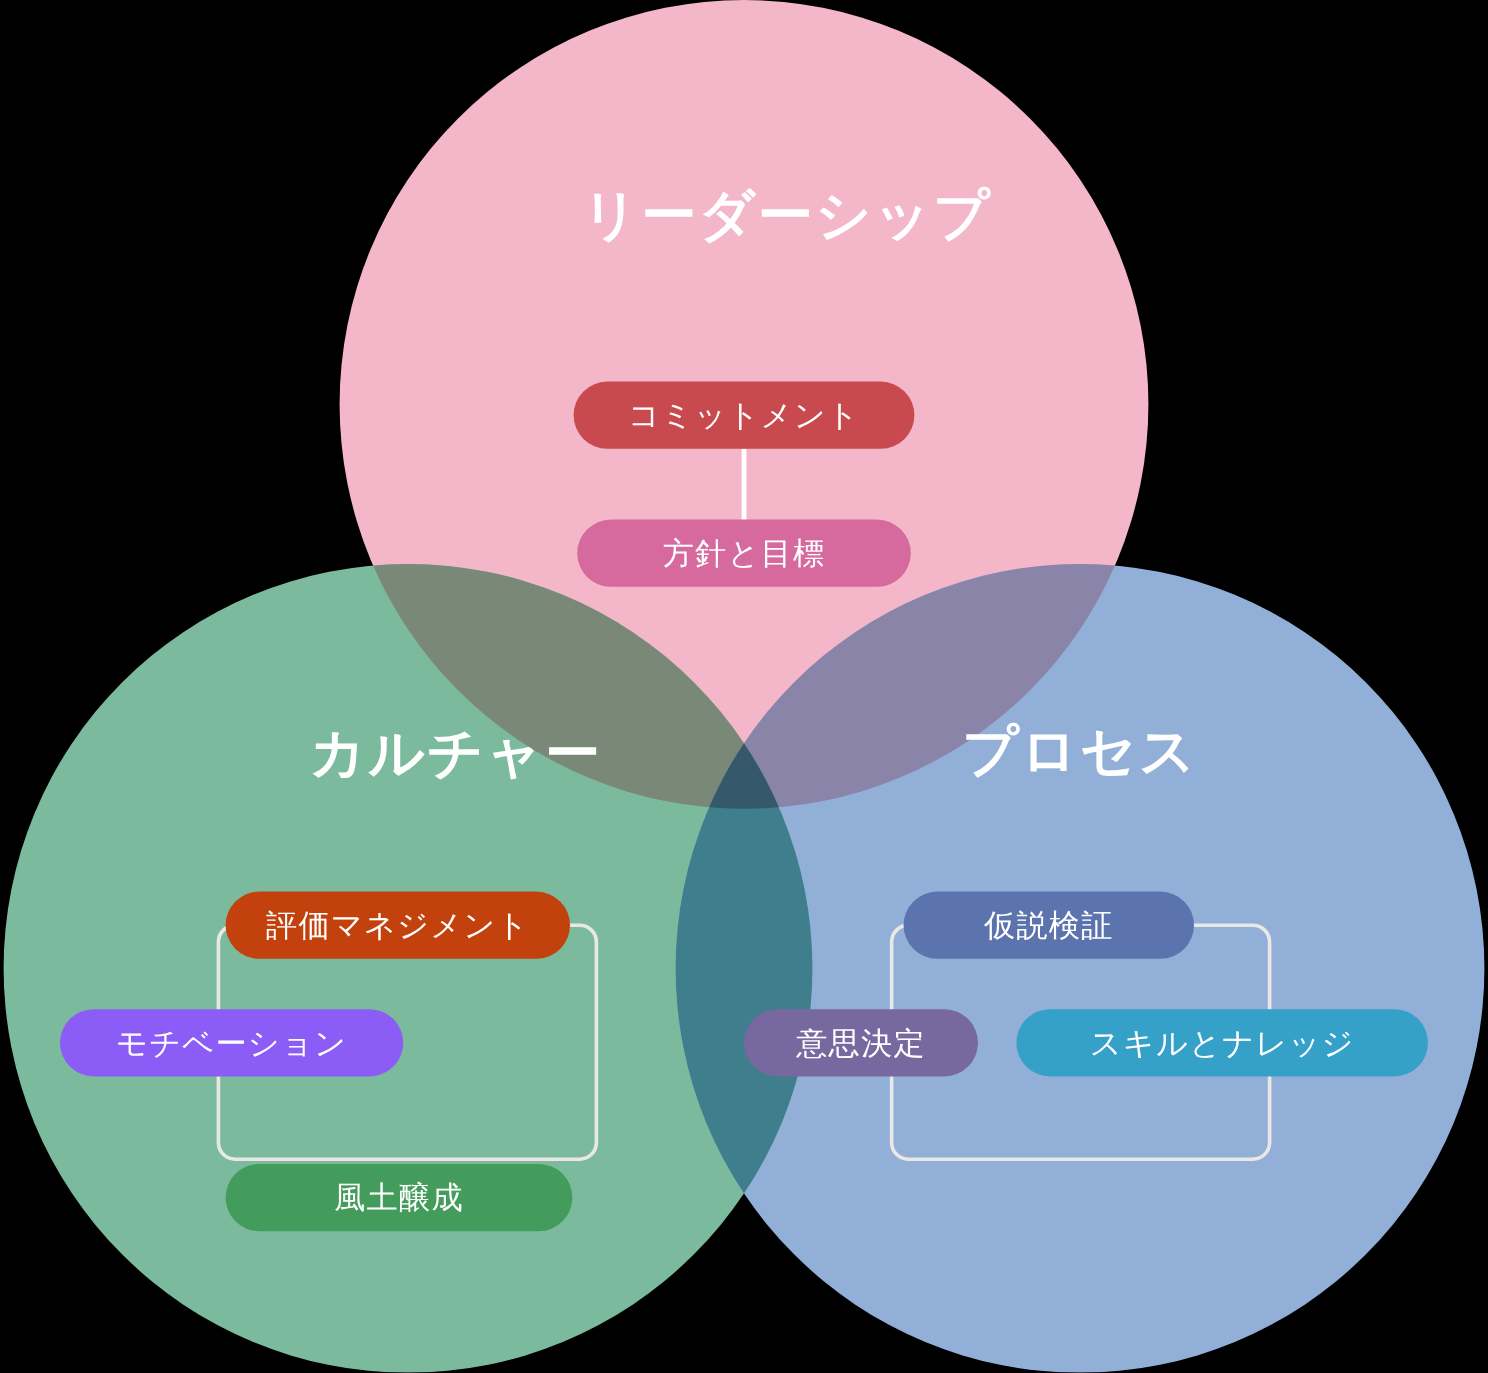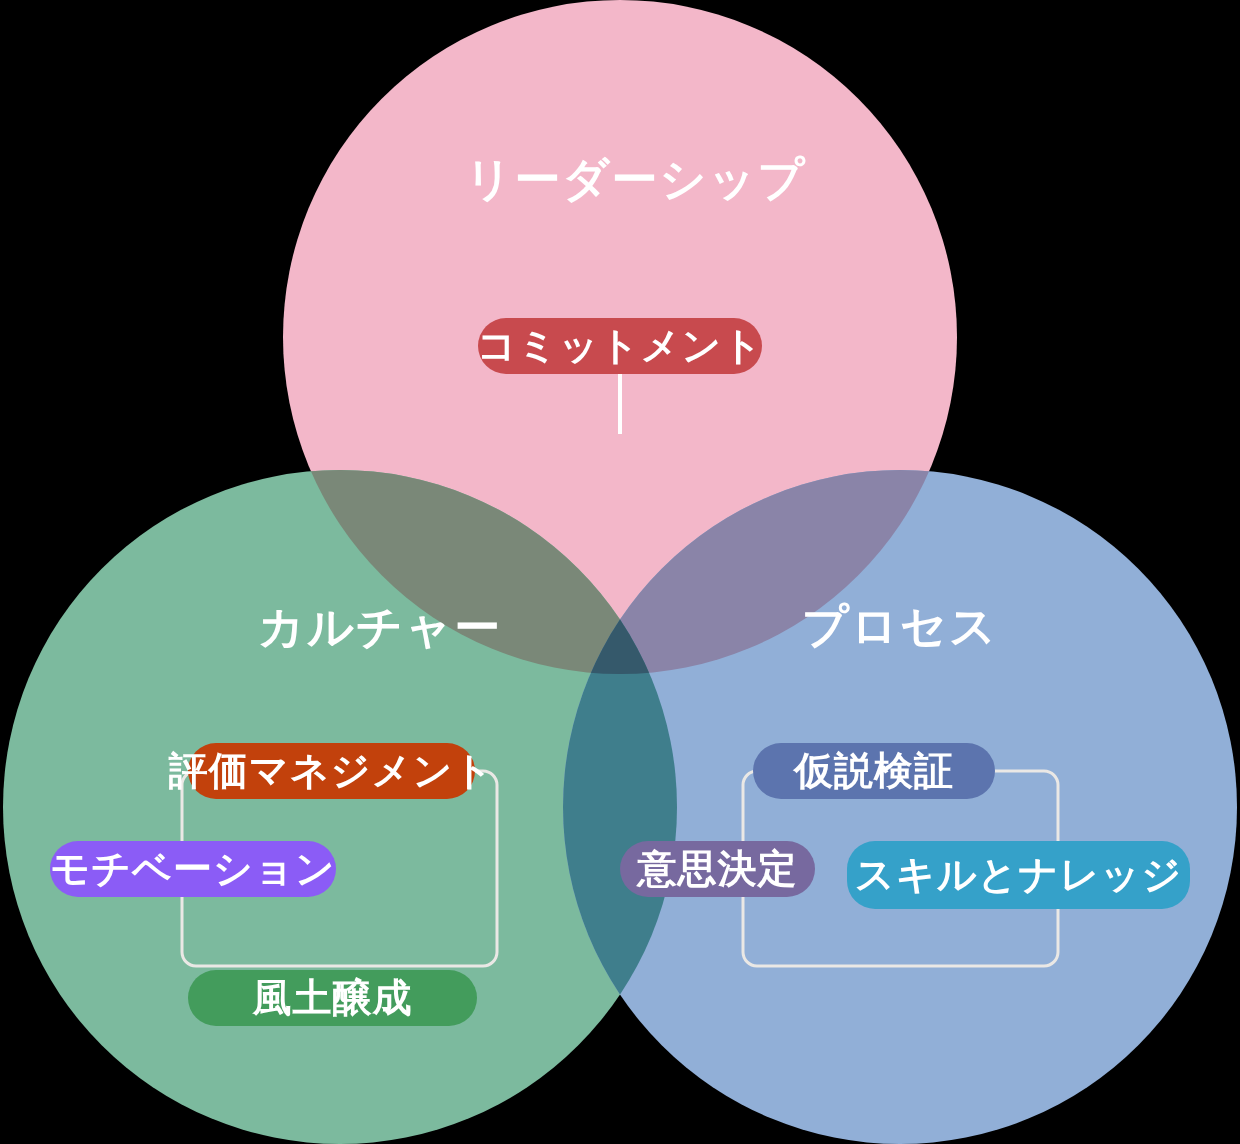--- a/index.html
+++ b/index.html
@@ -20,22 +20,22 @@
     letter-spacing:2px;
     white-space:nowrap;
   }
   .pill{
     position:absolute;
     display:flex;
     align-items:center;
     justify-content:center;
     border-radius:28px;
     color:#fff;
-    font-size:39px;
-    font-weight:bold;
+    font-size:26px;
+    font-weight:normal;
     letter-spacing:1px;
     white-space:nowrap;
   }
 </style>
 </head>
 <body>
 
 <div id="stage">
 
   <svg id="venn-svg" width="1240" height="1144" viewBox="0 0 1240 1144">
@@ -67,25 +67,26 @@
         <circle cx="620" cy="337" r="337" fill="#35596B"></circle>
       </g>
     </g>
 
     <line x1="620" y1="374" x2="620" y2="434" stroke="#FFFFFF" stroke-width="4"></line>
 
     <rect x="182" y="771" width="315" height="195" rx="14" fill="none" stroke="#EAE8E5" stroke-width="3"></rect>
     <rect x="743" y="771" width="315" height="195" rx="14" fill="none" stroke="#EAE8E5" stroke-width="3"></rect>
   </svg>
 
-  <div class="circle-title" style="left: 636px; top: 180px;">リーダーシップ</div>
+  <div class="circle-title" style="left: 656px; top: 180px;">リーダーシップ</div>
   <div class="circle-title" style="left: 340px; top: 628px; margin-left: 40px;">カルチャー</div>
   <div class="circle-title" style="left: 900px; top: 627px;">プロセス</div>
 
   <div class="pill" style="left: 478px; top: 318px; width: 284px; height: 56px; background: rgb(200, 74, 78);">コミットメント</div>
+  <div class="pill" style="left: 481px; top: 433px; width: 278px; height: 56px; background: rgb(214, 106, 158);">方針と目標</div>
   <div class="pill" style="left: 188px; top: 743px; width: 287px; height: 56px; background: #c2410c;">評価マネジメント</div>
   <div class="pill" style="left: 50px; top: 841px; width: 286px; height: 56px; background: #8b5cf6;">モチベーション</div>
   <div class="pill" style="left: 188px; top: 938px; width: 289px; height: 56px; background: rgb(67, 156, 92); margin-top: 32px;">風土醸成</div>
   <div class="pill" style="left: 753px; top: 743px; width: 242px; height: 56px; background: rgb(92, 116, 174);">仮説検証</div>
   <div class="pill" style="left: 620px; top: 841px; width: 195px; height: 56px; background: rgb(119, 105, 159);">意思決定</div>
-  <div class="pill" style="left: 847px; top: 841px; width: 343px; height: 68px; background: rgb(53, 161, 201);">スキルとナレッジ</div>
+  <div class="pill" style="left: 847px; top: 841px; width: 343px; height: 56px; background: rgb(53, 161, 201);">スキルとナレッジ</div>
 
 </div>
 
 </body></html>

